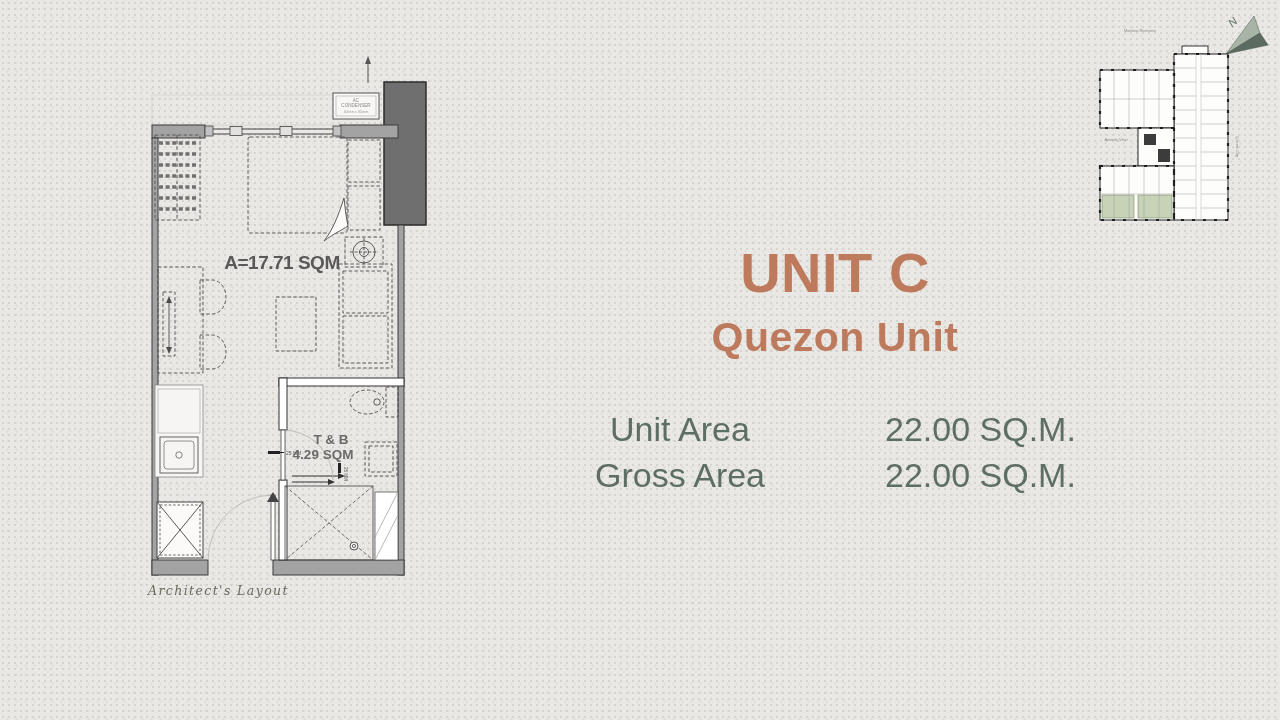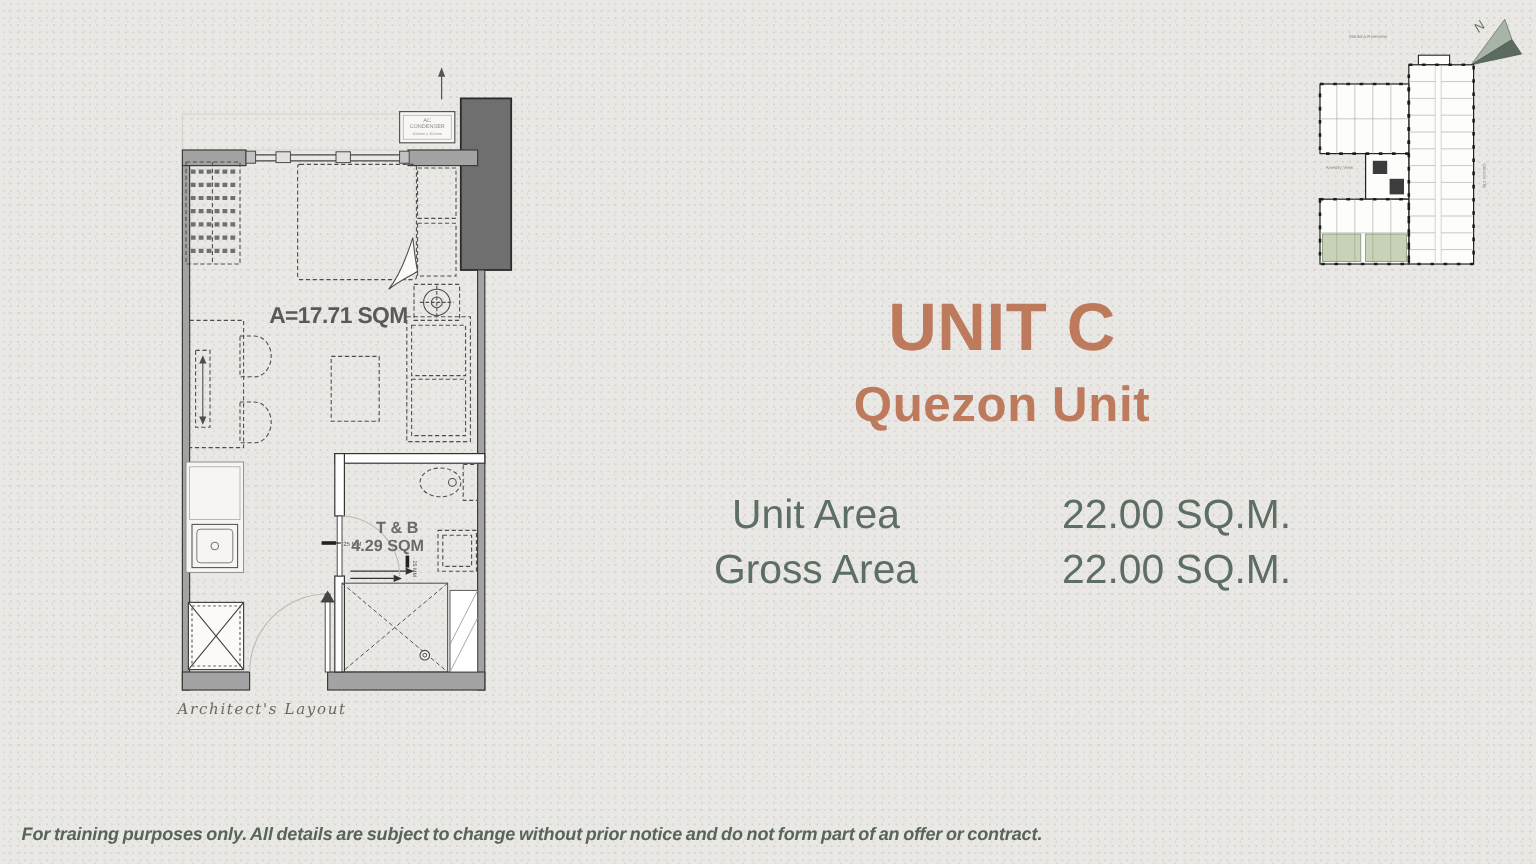--- a/index.html
+++ b/index.html
@@ -286,15 +286,14 @@
     <div class="area-row">
       <div class="area-label">Unit Area</div>
       <div class="area-value">22.00 SQ.M.</div>
     </div>
     <div class="area-row">
       <div class="area-label">Gross Area</div>
       <div class="area-value">22.00 SQ.M.</div>
     </div>
   </div>
 
-  <div class="footer">For training purposes only. All details are subject to change without prior notice and do not form part of an offer or contract.</div>
 
 </div>
 
 </body></html>

